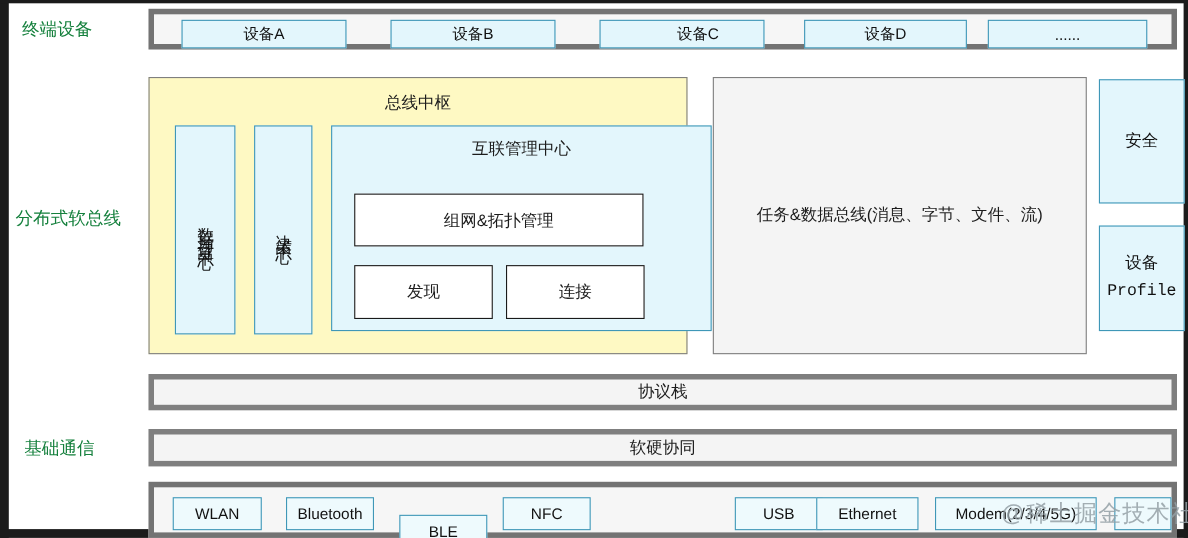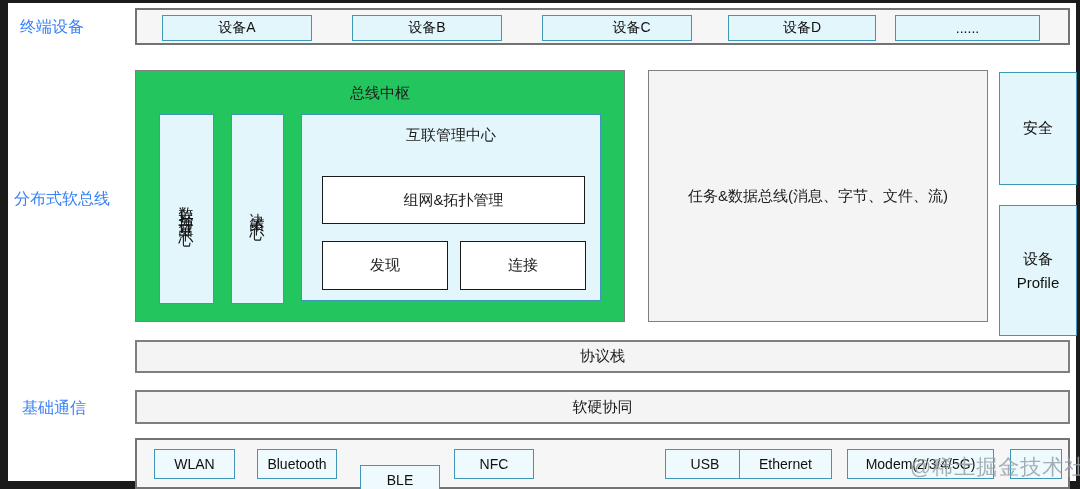--- a/index.html
+++ b/index.html
@@ -7,46 +7,46 @@
     position:relative;width:1080px;height:489px;background:#ffffff;
     font-family:"Liberation Sans","DejaVu Sans",sans-serif;color:#1c1c1c;
     overflow:hidden;
   }
   .frame{position:absolute;background:#1b1b1b;}
   .frame.left{left:0;top:0;width:8px;height:489px;}
   .frame.top{left:0;top:0;width:1080px;height:3px;}
   .frame.right{left:1076px;top:0;width:4px;height:489px;}
   .frame.bottom{left:0;top:481px;width:1080px;height:8px;}
 
-  .side-label{position:absolute;font-size:16px;color:#3b82f6;white-space:nowrap;}
+  .side-label{position:absolute;font-size:16px;color:#15803d;white-space:nowrap;}
 
-  .band{position:absolute;background:#f6f6f6;border:2px solid #737373;box-sizing:border-box;}
+  .band{position:absolute;background:#f6f6f6;border:5px solid #737373;box-sizing:border-box;}
   .band.gray{background:#f4f4f4;border-color:#7f7f7f;display:flex;align-items:center;justify-content:center;font-size:15px;}
 
   .cyanbox{
     background:#e3f6fc;border:1px solid #3f97b7;box-sizing:border-box;
     display:flex;align-items:center;justify-content:center;font-size:14px;color:#111;
   }
   .devbox{position:absolute;height:26px;top:5px;}
 
-  .hub{position:absolute;left:135px;top:70px;width:490px;height:252px;background:#22c55e;border:1px solid #7f7f7f;box-sizing:border-box;}
+  .hub{position:absolute;left:135px;top:70px;width:490px;height:252px;background:#fef9c3;border:1px solid #7f7f7f;box-sizing:border-box;}
   .hub-title{position:absolute;top:13px;left:0;width:100%;text-align:center;font-size:15px;}
   .vbox{position:absolute;top:43px;writing-mode:vertical-lr;text-orientation:upright;letter-spacing:4px;font-size:15px;line-height:1;}
   .vbox.v1{left:23px;width:55px;height:190px;}
   .vbox.v2{left:95px;width:53px;height:190px;}
 
-  .imc{position:absolute;left:165px;top:43px;width:300px;height:187px;background:#e3f6fc;border:1px solid #3f97b7;box-sizing:border-box;}
+  .imc{position:absolute;left:165px;top:43px;width:346px;height:187px;background:#e3f6fc;border:1px solid #3f97b7;box-sizing:border-box;}
   .imc-title{position:absolute;top:11px;left:0;width:100%;text-align:center;font-size:15px;}
   .whitebox{position:absolute;background:#ffffff;border:1px solid #1a1a1a;box-sizing:border-box;display:flex;align-items:center;justify-content:center;font-size:15px;}
 
   .taskbus{position:absolute;left:648px;top:70px;width:340px;height:252px;background:#f4f4f4;border:1px solid #7f7f7f;box-sizing:border-box;
     display:flex;flex-direction:row;align-items:center;justify-content:center;font-size:15px;line-height:1.9;}
 
   .secbox{position:absolute;left:999px;top:72px;width:78px;height:113px;font-size:15px;}
-  .profbox{position:absolute;left:999px;top:205px;width:78px;height:131px;font-size:15px;flex-direction:column;line-height:1.6;}
+  .profbox{position:absolute;left:999px;top:205px;width:78px;height:96px;font-size:15px;flex-direction:column;line-height:1.6;font-family:Liberation Mono, monospace;}
 
   .transport{position:absolute;height:30px;top:9px;font-size:14px;background:#eefafd;}
 
   .watermark{position:absolute;left:910px;top:453px;font-size:21px;color:rgba(148,160,166,0.85);white-space:nowrap;z-index:5;letter-spacing:1px;}
 </style>
 </head>
 <body>
 
 <div class="stage">
 

